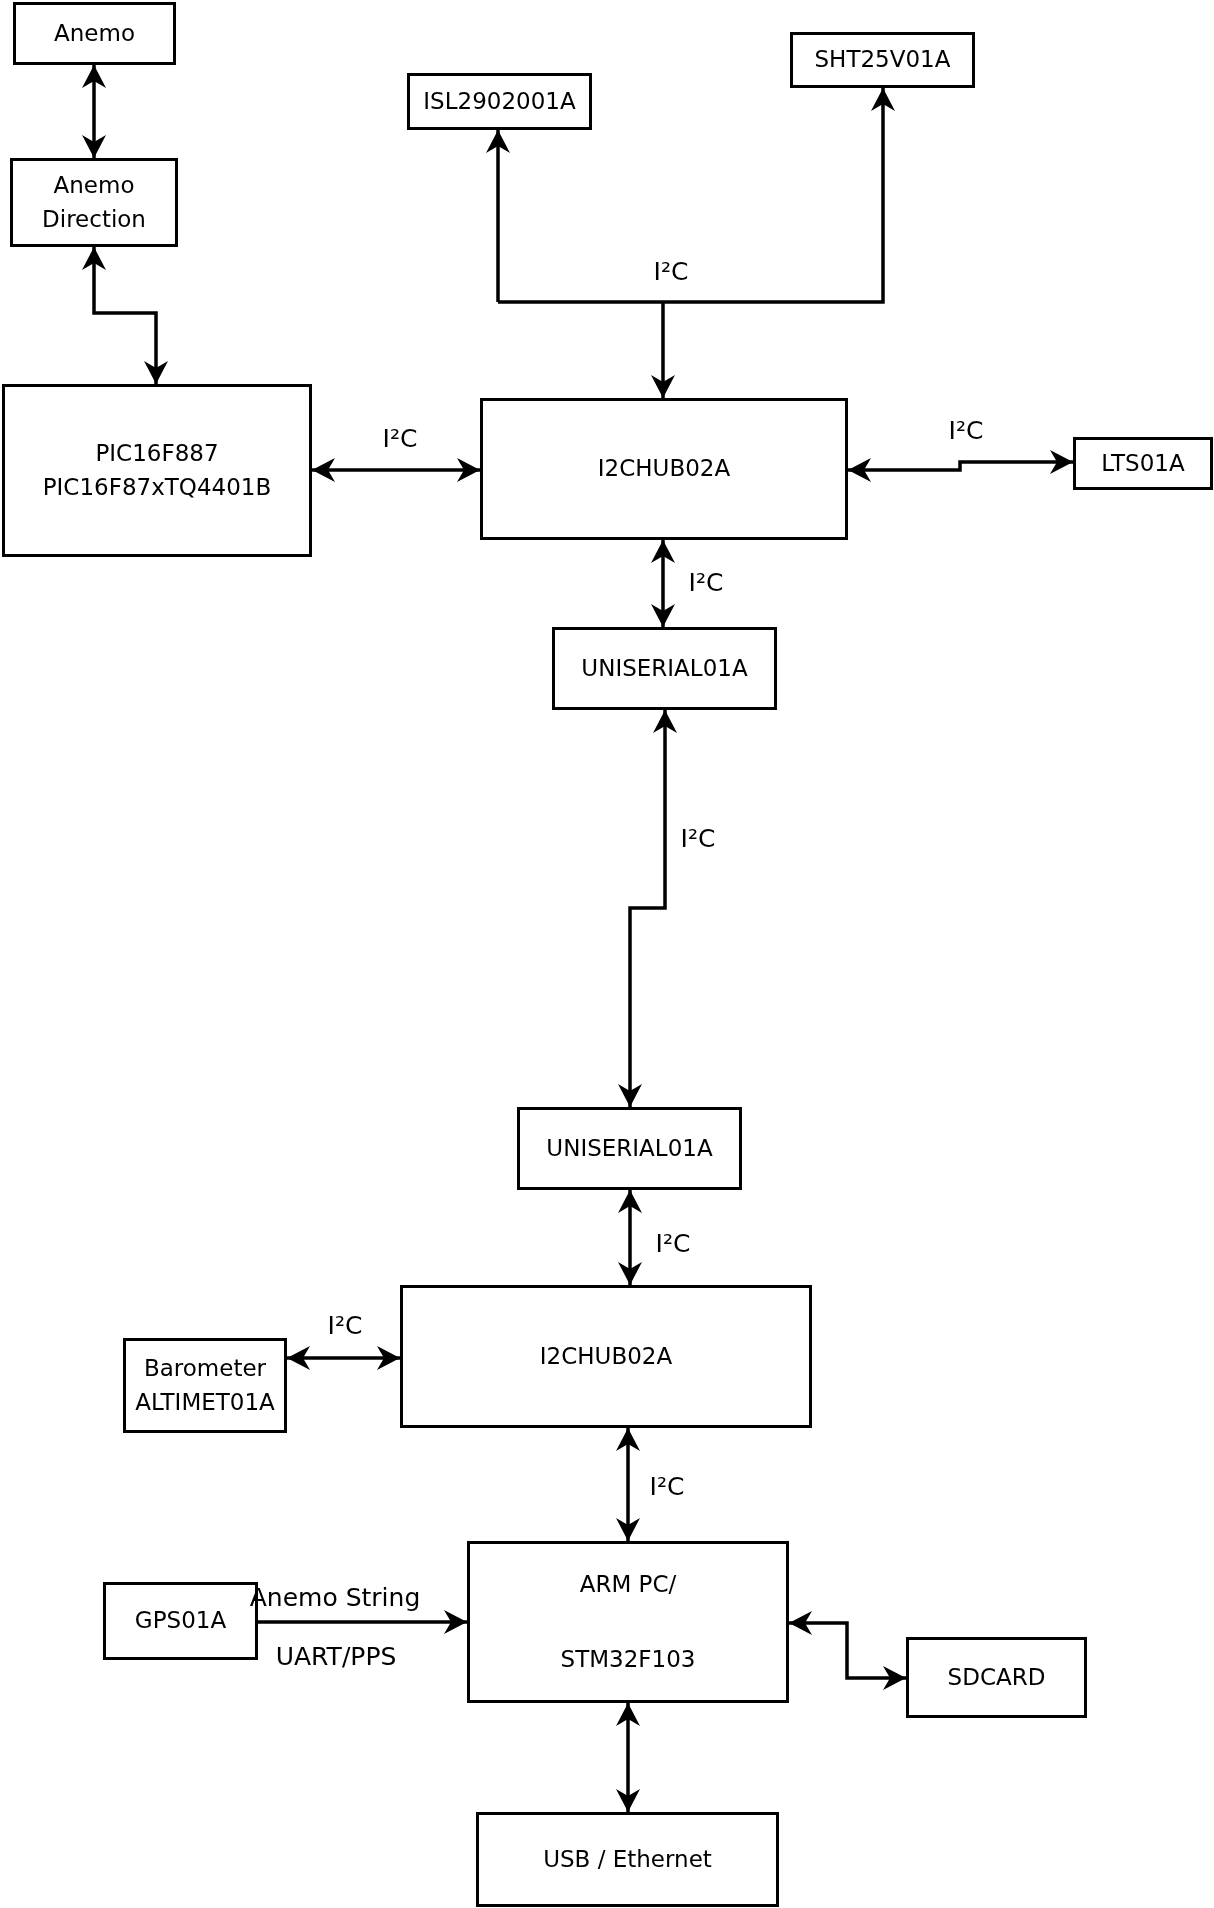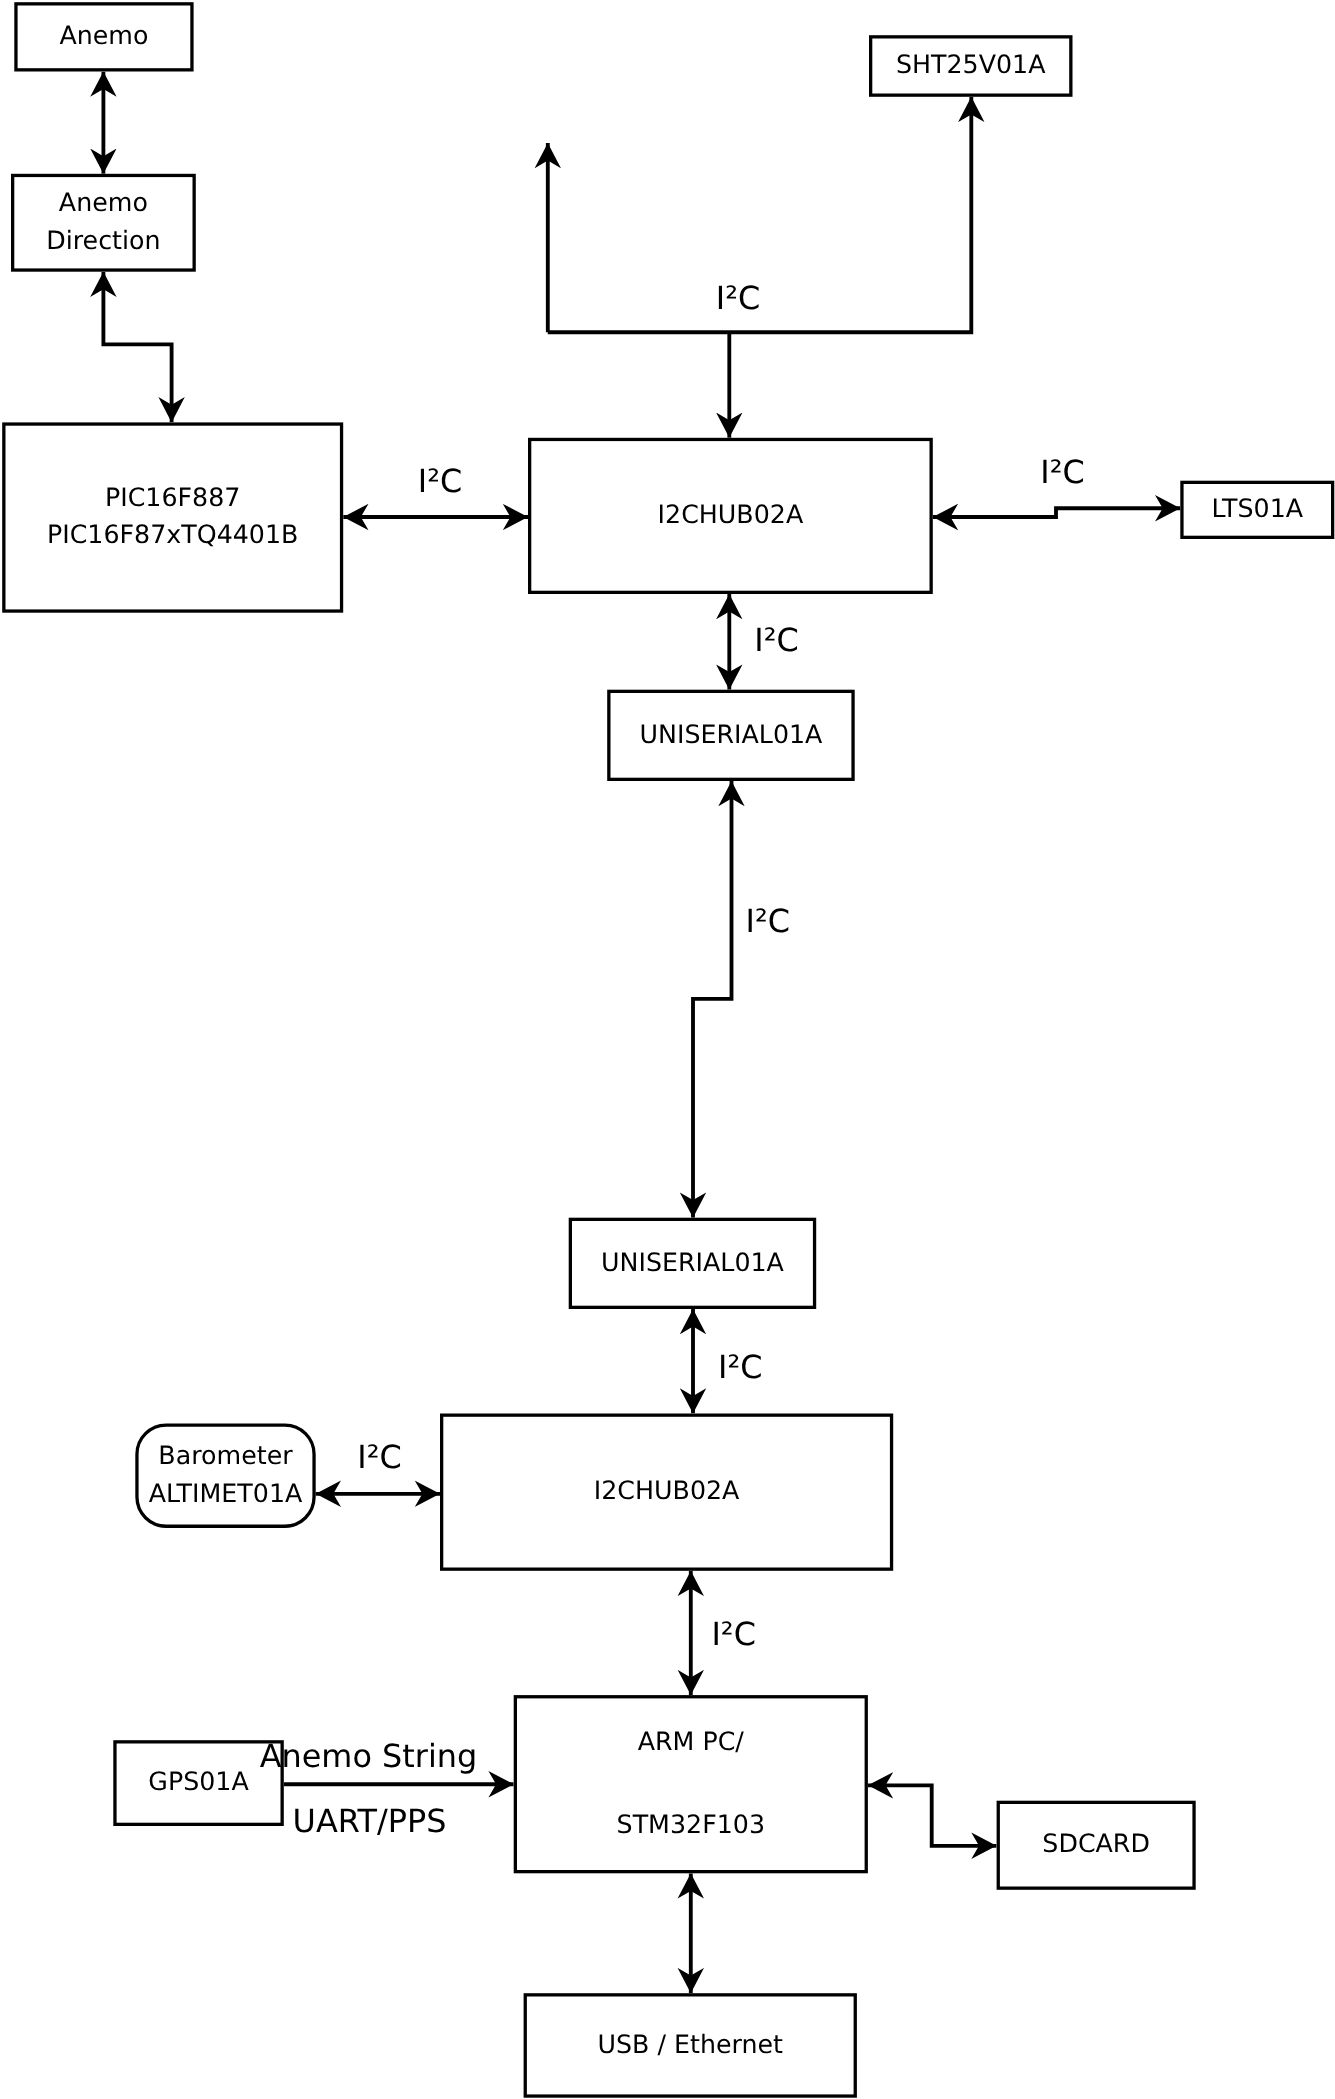--- a/index.html
+++ b/index.html
@@ -38,21 +38,21 @@
     align-items: center;
     justify-content: center;
     text-align: center;
     font-size: 23px;
     line-height: 1.45;
     white-space: nowrap;
   }
   .edge-label {
     position: absolute;
     transform: translate(-50%, -50%);
-    font-size: 29px;
+    font-size: 25px;
     line-height: 1;
     white-space: nowrap;
   }
 </style>
 </head>
 <body>
 
 <div id="diagram">
   <svg id="edge-layer" xmlns="http://www.w3.org/2000/svg" width="1214" height="1908" viewBox="0 0 1214 1908">
     <defs>
@@ -81,39 +81,42 @@
       <div class="node-line">Anemo</div>
     </div>
     <div class="node" style="left: 10px; top: 158px; width: 168px; height: 89px;">
       <div class="node-line">Anemo</div>
       <div class="node-line">Direction</div>
     </div>
     <div class="node" style="left: 2px; top: 384px; width: 310px; height: 173px;">
       <div class="node-line">PIC16F887</div>
       <div class="node-line">PIC16F87xTQ4401B</div>
     </div>
+    <div class="node" style="left: 407px; top: 73px; width: 185px; height: 57px;">
+      <div class="node-line">ISL2902001A</div>
+    </div>
     <div class="node" style="left: 790px; top: 32px; width: 185px; height: 56px;">
       <div class="node-line">SHT25V01A</div>
     </div>
     <div class="node" style="left: 480px; top: 398px; width: 368px; height: 142px;">
       <div class="node-line">I2CHUB02A</div>
     </div>
     <div class="node" style="left: 1073px; top: 437px; width: 140px; height: 53px;">
       <div class="node-line">LTS01A</div>
     </div>
     <div class="node" style="left: 552px; top: 627px; width: 225px; height: 83px;">
       <div class="node-line">UNISERIAL01A</div>
     </div>
     <div class="node" style="left: 517px; top: 1107px; width: 225px; height: 83px;">
       <div class="node-line">UNISERIAL01A</div>
     </div>
     <div class="node" style="left: 400px; top: 1285px; width: 412px; height: 143px;">
       <div class="node-line">I2CHUB02A</div>
     </div>
-    <div class="node" style="left: 123px; top: 1294px; width: 164px; height: 95px; border-radius: 28px;">
+    <div class="node" style="left: 123px; top: 1338px; width: 164px; height: 95px;">
       <div class="node-line">Barometer</div>
       <div class="node-line">ALTIMET01A</div>
     </div>
     <div class="node" style="left: 103px; top: 1582px; width: 155px; height: 78px;">
       <div class="node-line">GPS01A</div>
     </div>
     <div class="node" style="left: 467px; top: 1541px; width: 322px; height: 162px; gap: 42px;">
       <div class="node-line">ARM PC/</div>
       <div class="node-line">STM32F103</div>
     </div>

